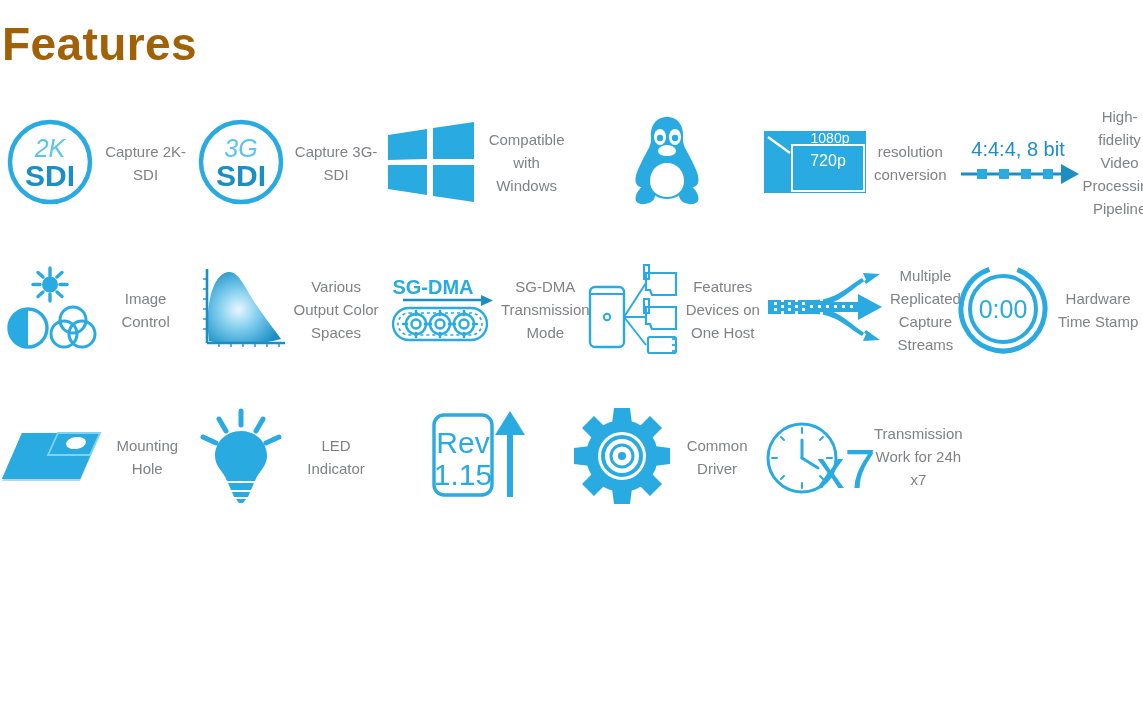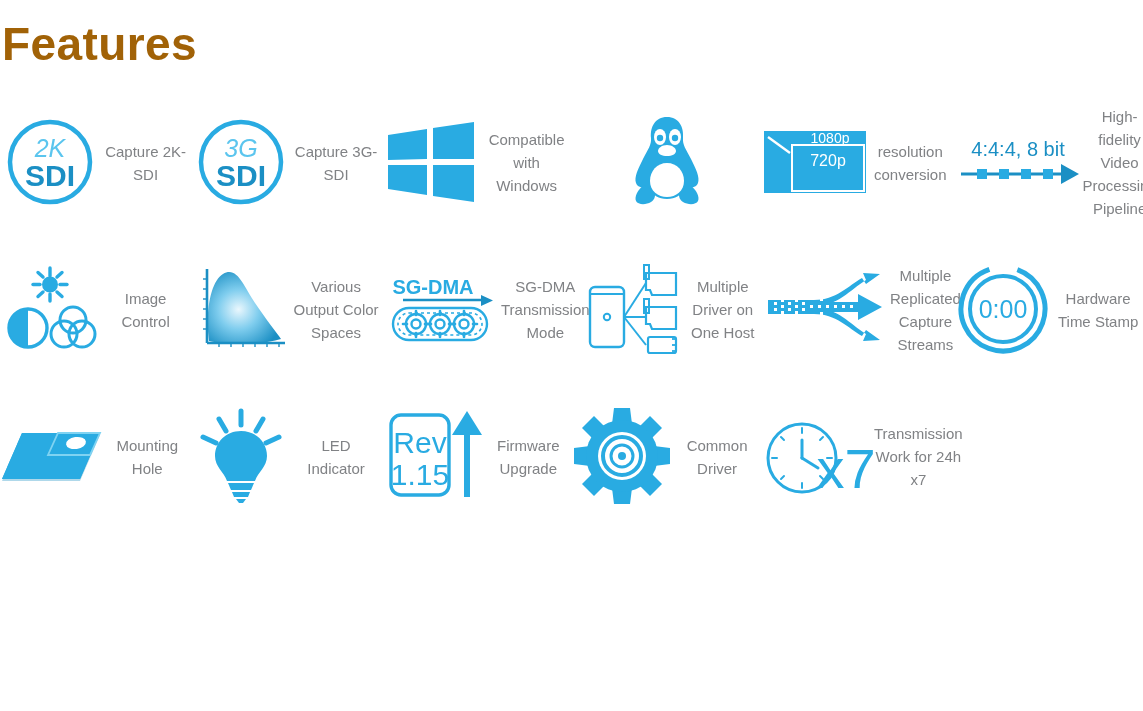--- a/index.html
+++ b/index.html
@@ -255,21 +255,21 @@
         <path d="M74 48 h30 v22 h-24 l-2 -5 h-4 Z" fill="none" stroke="#29abe2" stroke-width="2.2"></path>
         <rect x="72" y="40" width="5" height="14" fill="none" stroke="#29abe2" stroke-width="2"></rect>
         <rect x="76" y="78" width="28" height="16" rx="2" fill="none" stroke="#29abe2" stroke-width="2.2"></rect>
         <g stroke="#29abe2" stroke-width="1.8">
           <line x1="100" y1="80" x2="104" y2="80"></line>
           <line x1="100" y1="86" x2="104" y2="86"></line>
           <line x1="100" y1="92" x2="104" y2="92"></line>
         </g>
       </svg>
     </div>
-    <div class="caption">Multiple Driver on One Host</div>
+    <div class="caption">Features Devices on One Host</div>
   </div>
 
   <div class="feature-cell">
     <div class="icon-box">
       <svg width="128" height="74" viewBox="0 0 128 74">
         <path d="M6 28 L52 28 C74 28 86 14 100 6 L104 12 L118 2 L101 1 L104 8
                  C88 18 76 34 52 34 L6 34 Z" fill="#29abe2"></path>
         <path d="M6 30 L96 30 L96 22 L120 35 L96 48 L96 40 L6 40 Z" fill="#29abe2"></path>
         <path d="M6 36 L52 36 C76 36 88 52 104 62 L101 69 L118 68 L104 58 L100 64
                  C86 56 74 42 52 42 L6 42 Z" fill="#29abe2"></path>
@@ -354,21 +354,20 @@
   <div class="feature-cell">
     <div class="icon-box">
       <svg width="104" height="94" viewBox="0 0 104 94">
         <rect x="10" y="6" width="58" height="80" rx="10" fill="none" stroke="#29abe2" stroke-width="3.4"></rect>
         <text x="39" y="44" text-anchor="middle" class="fsz" font-size="30" fill="#29abe2">Rev</text>
         <text x="39" y="76" text-anchor="middle" class="fsz" font-size="30" fill="#29abe2">1.15</text>
         <line x1="86" y1="88" x2="86" y2="20" stroke="#29abe2" stroke-width="6"></line>
         <path d="M86 2 L101 26 L71 26 Z" fill="#29abe2"></path>
       </svg>
     </div>
-    <div class="caption">Firmware Upgrade</div>
   </div>
 
   <div class="feature-cell">
     <div class="icon-box">
       <svg width="96" height="96" viewBox="0 0 96 96">
         <g fill="#29abe2">
           <path d="M48 0 L56 0 L58 16 L38 16 L40 0 Z"></path>
           <path d="M48 96 L56 96 L58 80 L38 80 L40 96 Z"></path>
           <path d="M0 48 L0 56 L16 58 L16 38 L0 40 Z"></path>
           <path d="M96 48 L96 56 L80 58 L80 38 L96 40 Z"></path>

